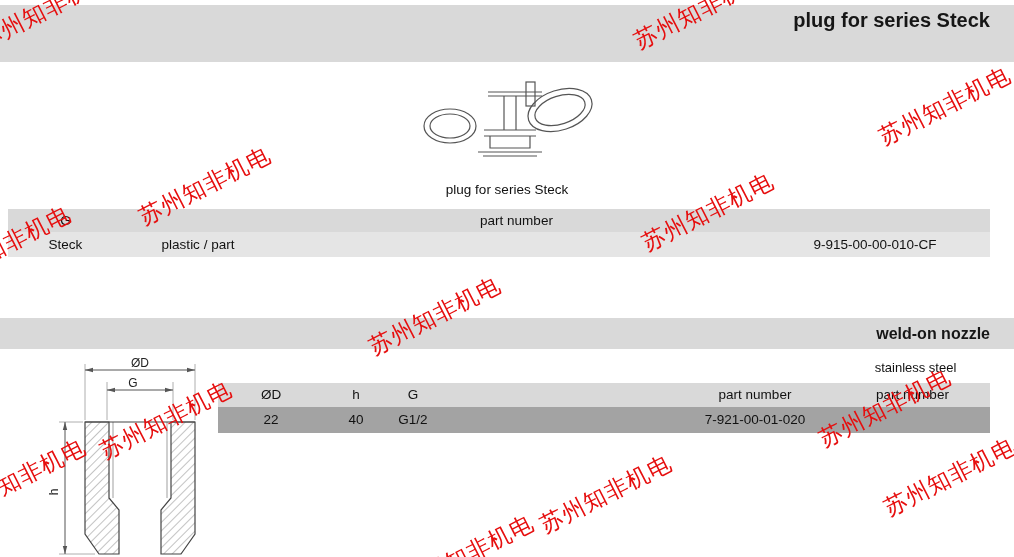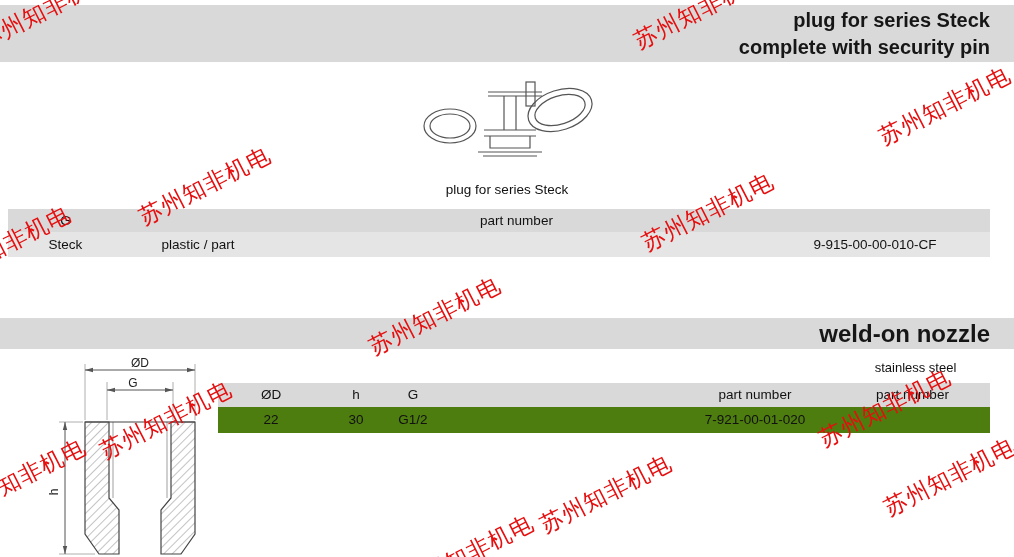--- a/index.html
+++ b/index.html
@@ -12,39 +12,39 @@
   }
   .page { position: absolute; inset: 0; width: 1014px; height: 557px; overflow: hidden; background:#fff; }
 
   
   .band {
     position: absolute; left: 0; width: 1014px;
     background: #d9d9d9; color: #161616;
     font-weight: bold; text-align: right; padding-right: 24px;
   }
   .band1 { top: 5px; height: 57px; font-size: 20px; line-height: 27px; padding-top: 2px; }
-  .band2 { top: 318px; height: 31px; font-size: 24px; line-height: 31px; }
+  .band2 { top: 318px; height: 31px; font-size: 16px; line-height: 31px; }
 
   .caption {
     position: absolute; top: 182px; left: 0; width: 1014px;
     text-align: center; font-size: 13.5px; color: #111;
   }
 
   
   .trow { display: grid; }
   .cell { text-align: center; font-size: 13.5px; color: #111; overflow: hidden; white-space: nowrap; }
   .thead { background: #d9d9d9; }
   .table1 { position: absolute; left: 8px; top: 209px; width: 982px; }
   .table1 .trow { grid-template-columns: 115px 150px 1fr 230px; }
   .table1 .thead { height: 23px; line-height: 23px; }
   .table1 .tdata { height: 25px; line-height: 25px; background: #e5e5e5; }
   .table2 { position: absolute; left: 218px; top: 383px; width: 772px; }
   .table2 .trow { grid-template-columns: 106px 64px 50px 1fr 160px 155px; }
   .table2 .thead { height: 24px; line-height: 24px; }
-  .table2 .tdata { height: 26px; line-height: 26px; background: #4d7c0f; }
+  .table2 .tdata { height: 26px; line-height: 26px; background: #a3a3a3; }
 
   .stainless-note {
     position: absolute; top: 360px; left: 828px; width: 175px;
     text-align: center; font-size: 13px; color: #111;
   }
 
   .plug-svg { position: absolute; left: 420px; top: 78px; }
   .nozzle-svg { position: absolute; left: 45px; top: 358px; }
 
   
@@ -56,21 +56,20 @@
     font-weight: normal;
   }
 </style>
 </head>
 <body>
 
 <div class="page">
 
   <div class="band band1">
     <div>plug for series Steck</div>
-    <div>complete with security pin</div>
   </div>
 
   <svg class="plug-svg" viewBox="0 0 180 88" width="180" height="88">
     <g fill="none" stroke="#555" stroke-width="1.2">
       <ellipse cx="30" cy="48" rx="26" ry="17"></ellipse>
       <ellipse cx="30" cy="48" rx="20" ry="12"></ellipse>
       <g transform="rotate(-18 140 32)">
         <ellipse cx="140" cy="32" rx="33" ry="20"></ellipse>
         <ellipse cx="140" cy="32" rx="26" ry="14"></ellipse>
       </g>
@@ -113,21 +112,21 @@
     <div class="trow thead">
       <span class="cell">ØD</span>
       <span class="cell">h</span>
       <span class="cell">G</span>
       <span class="cell"></span>
       <span class="cell">part number</span>
       <span class="cell">part number</span>
     </div>
     <div class="trow tdata">
       <span class="cell">22</span>
-      <span class="cell">30</span>
+      <span class="cell">40</span>
       <span class="cell">G1/2</span>
       <span class="cell"></span>
       <span class="cell">7-921-00-01-020</span>
     </div>
   </div>
 
   <svg class="nozzle-svg" viewBox="0 0 175 200" width="175" height="200">
     <defs>
       <pattern id="hatch" width="6" height="6" patternUnits="userSpaceOnUse" patternTransform="rotate(45)">
         <line x1="0" y1="0" x2="0" y2="6" stroke="#888" stroke-width="1"></line>

